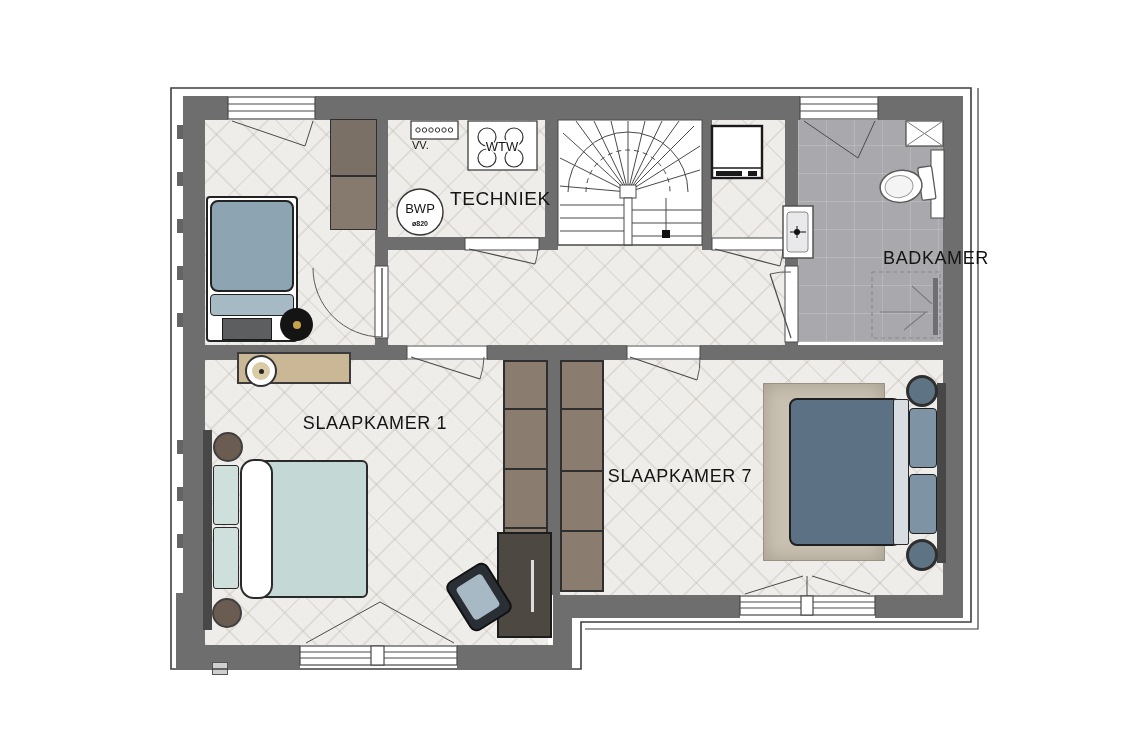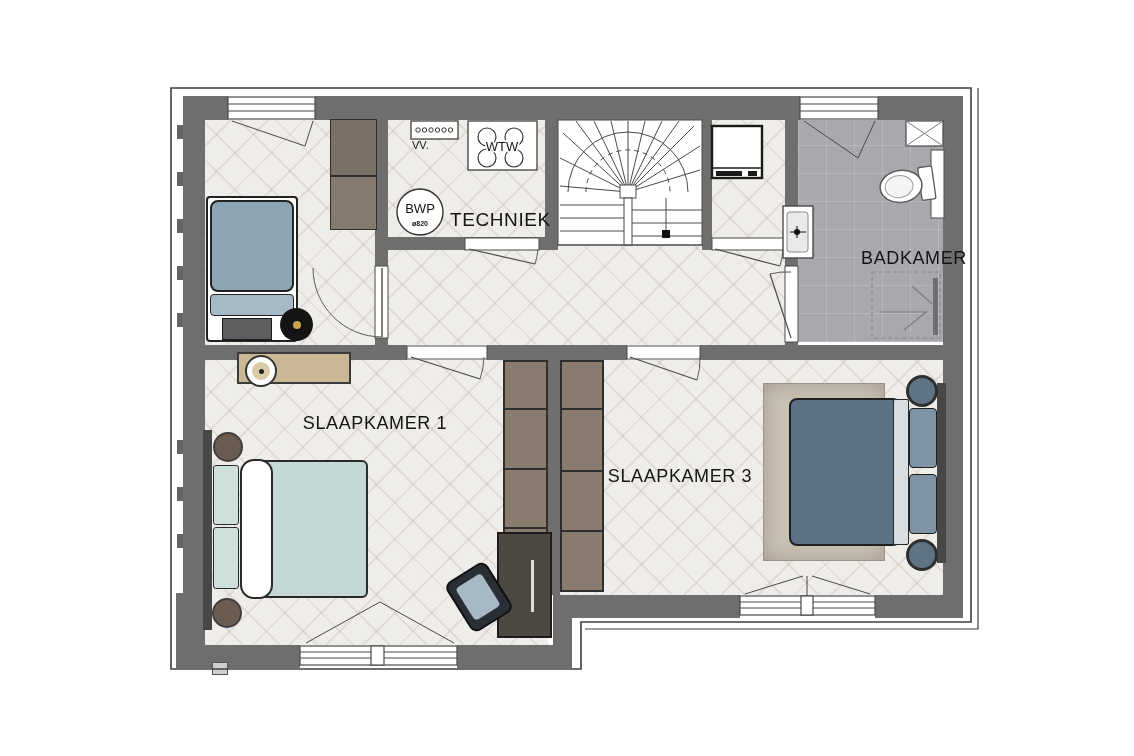--- a/index.html
+++ b/index.html
@@ -250,18 +250,18 @@
       <circle cx="797" cy="232" r="3" fill="#111"></circle>
       <path d="M790,232 H806 M797,226 V238" stroke="#111" stroke-width="1"></path>
     </g>
     <g stroke="#8a8a8e" stroke-width="1.2" fill="none">
       <rect x="872" y="272" width="68" height="66" stroke-dasharray="4 3"></rect>
       <path d="M912,286 L932,304 M904,330 L926,312 M880,312 H928" stroke="#7d7d81" stroke-dasharray="none"></path>
       <rect x="933" y="278" width="5" height="57" fill="#6f6f73" stroke="none"></rect>
     </g>
   </svg>
 
-  <div class="abs label" style="left:450px;top:209px;width:95px;font-size:19px;">TECHNIEK</div>
-  <div class="abs label" style="left:859px;top:248px;width:110px;">BADKAMER</div>
+  <div class="abs label" style="left:450px;top:188px;width:95px;font-size:19px;">TECHNIEK</div>
+  <div class="abs label" style="left:881px;top:248px;width:110px;">BADKAMER</div>
   <div class="abs label" style="left:300px;top:413px;width:150px;">SLAAPKAMER 1</div>
-  <div class="abs label" style="left:605px;top:466px;width:150px;">SLAAPKAMER 3</div>
+  <div class="abs label" style="left:605px;top:466px;width:150px;">SLAAPKAMER 7</div>
 
 </div>
 
 </body></html>

